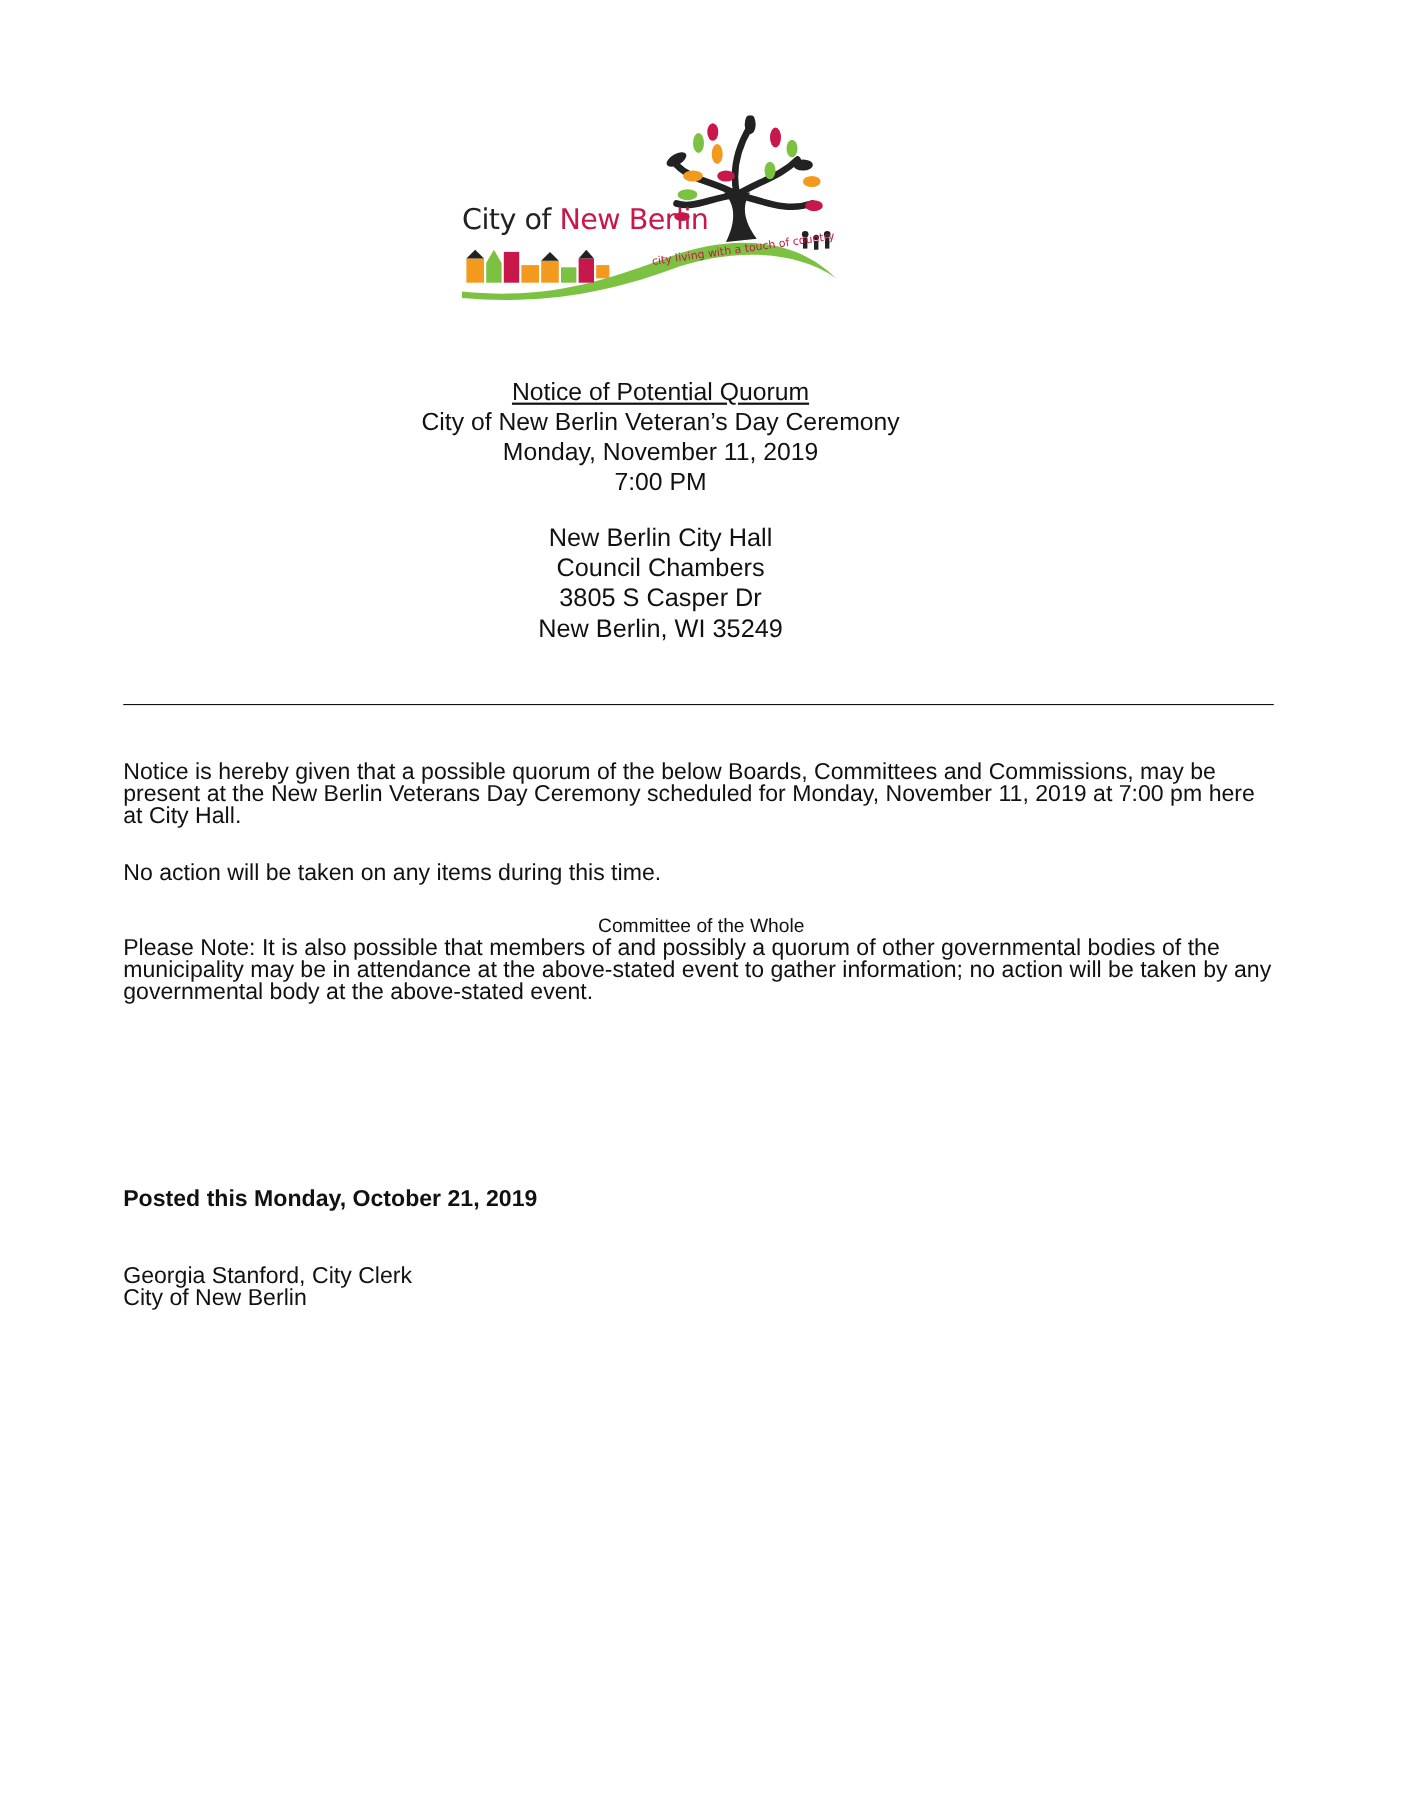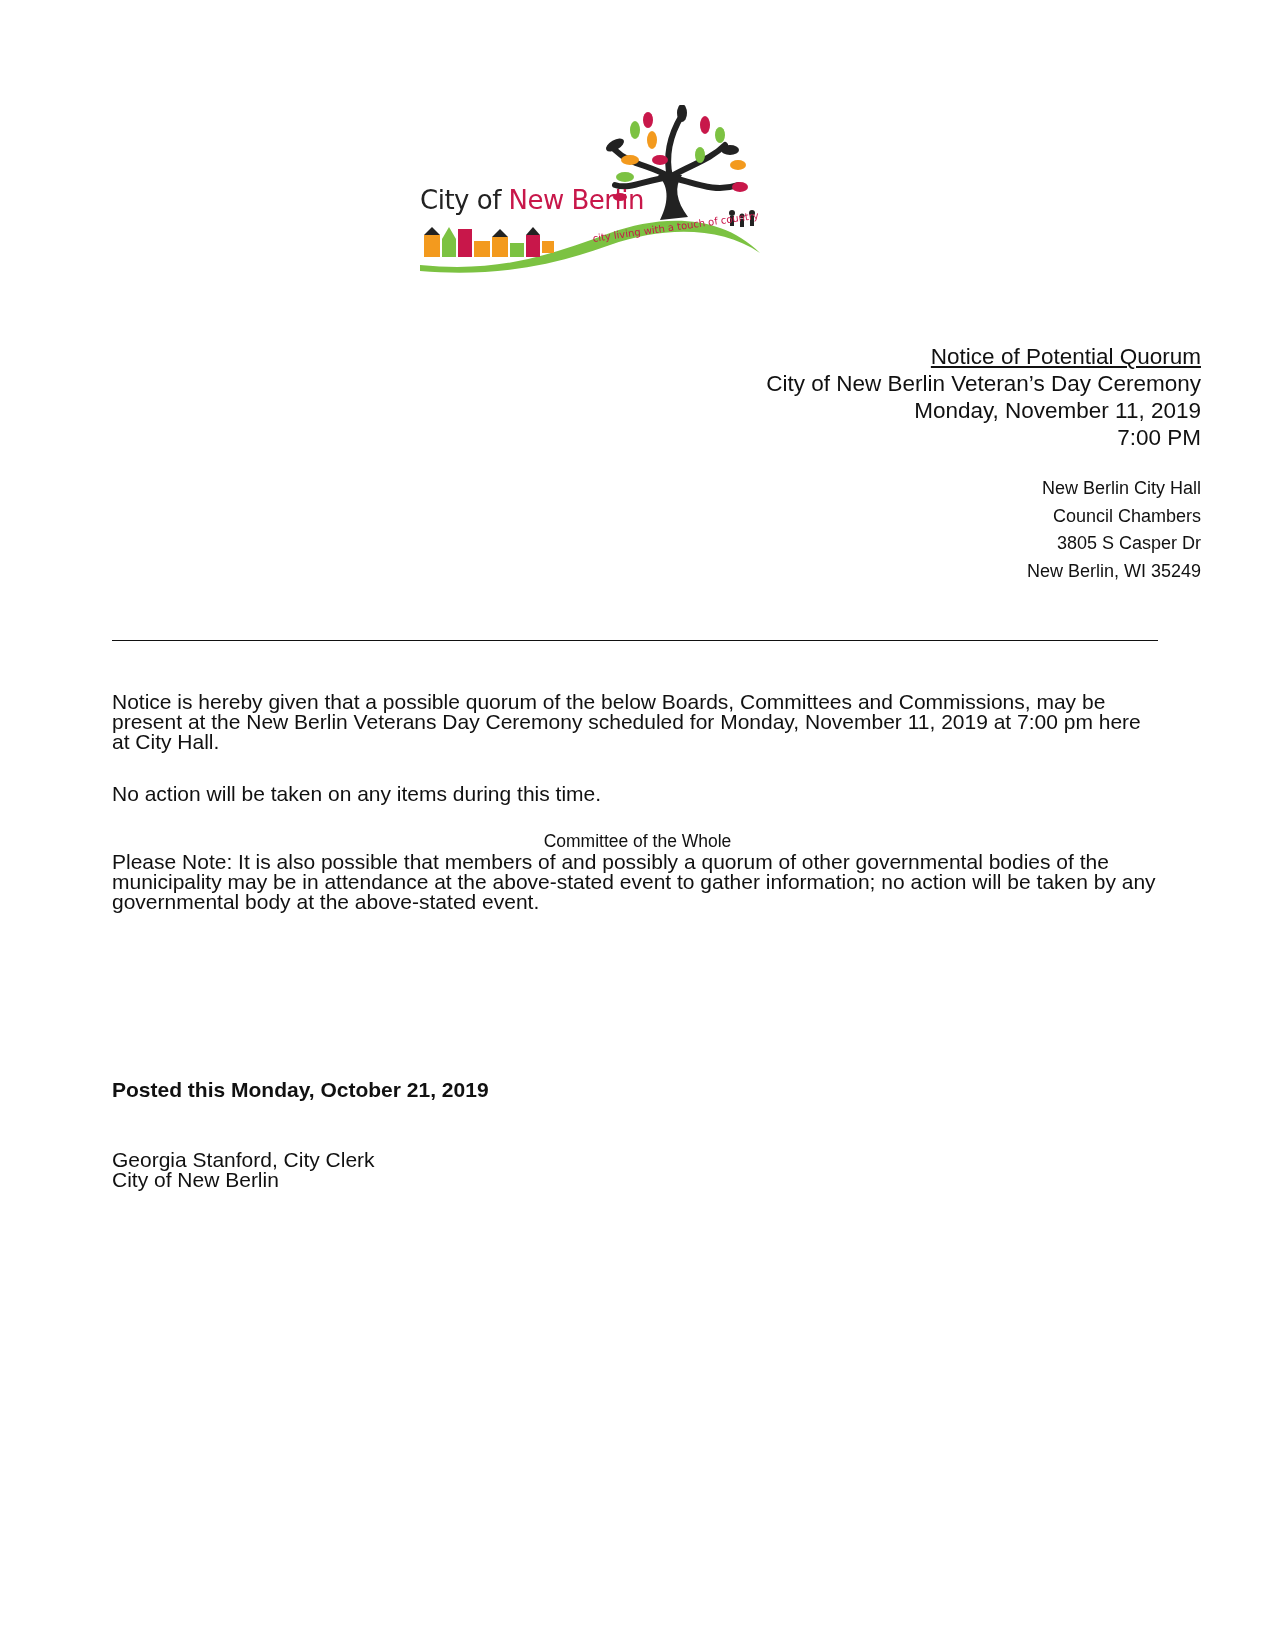--- a/index.html
+++ b/index.html
@@ -3,24 +3,24 @@
 <meta charset="utf-8">
 <style>
   html, body { margin: 0; padding: 0; background: #ffffff; }
   body { width: 1275px; height: 1650px; position: relative; overflow: hidden;
          font-family: "Liberation Sans", sans-serif; color: #111; }
   .abs { position: absolute; }
   .logo { left: 420px; top: 105px; width: 345px; height: 170px; }
   .logo-title { position: absolute; left: 0; top: 80px; font-size: 26px; font-family: "DejaVu Sans", sans-serif; letter-spacing: -0.5px; color: #222; }
   .logo-title .red { color: #c8174a; }
   .tagline { position: absolute; left: 172px; top: 128px; font-size: 10px; color: #c8174a; transform: rotate(-8deg); transform-origin: left top; font-family: "DejaVu Sans", sans-serif; white-space: nowrap; }
-  .head-block { left: 0; width: 1201px; text-align: right; }
+  .head-block { left: 0; width: 1201px; text-align: center; }
   .h-line { font-size: 22.5px; line-height: 27px; }
   .h-title { text-decoration: underline; text-underline-offset: 2px; }
-  .addr-line { font-size: 18px; line-height: 27.5px; font-weight: bold; }
+  .addr-line { font-size: 23px; line-height: 27.5px; font-weight: bold; }
   .rule { left: 112px; top: 640px; width: 1046px; height: 0; border-top: 1.5px solid #111; }
   .para { left: 112px; width: 1050px; font-size: 21px; line-height: 20px; }
   .center { left: 0; width: 1275px; text-align: center; font-size: 17.5px; line-height: 24px; }
 </style>
 </head>
 <body>
 
 <div class="abs logo">
   <svg width="345" height="170" viewBox="0 0 345 170" style="position:absolute;left:0;top:0;">
 

